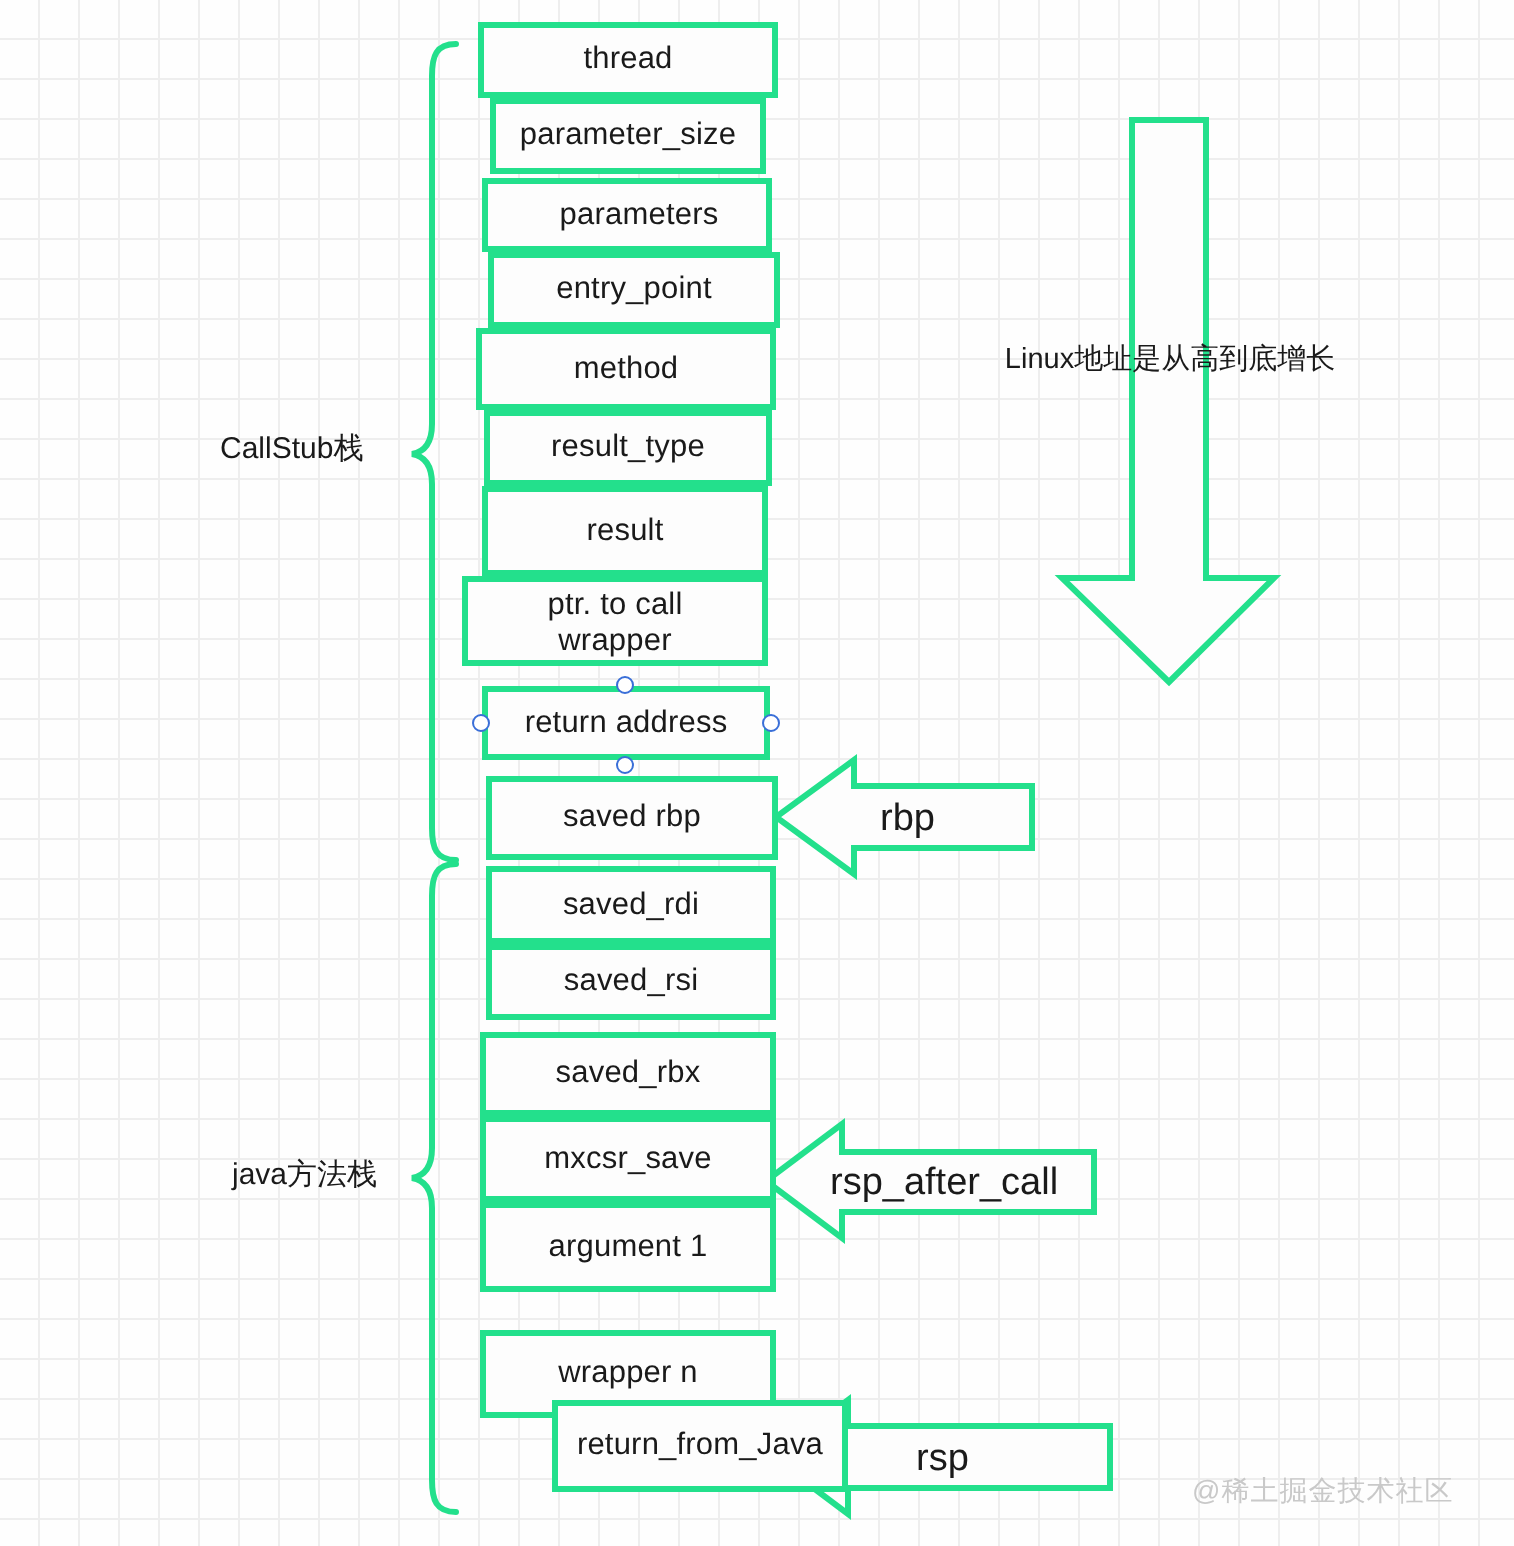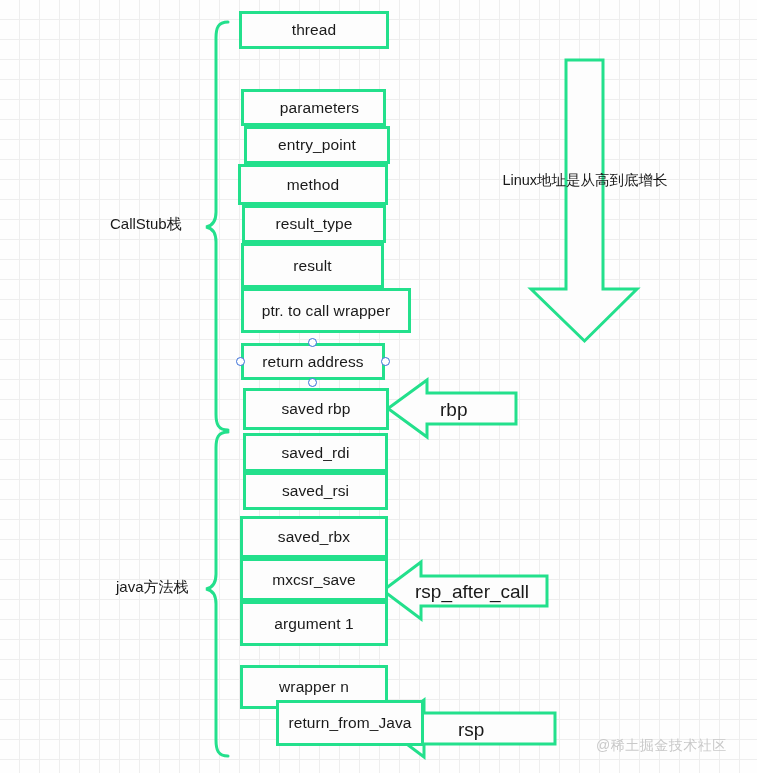--- a/index.html
+++ b/index.html
@@ -110,20 +110,23 @@
 
     <path d="M 547 576 L 421 576 L 421 562 L 383 590.5 L 421 619 L 421 606 L 547 606 Z" fill="#fdfdfd" stroke="#23e08c" stroke-width="3" stroke-linejoin="miter"></path>
 
     <path d="M 555 713 L 424 713 L 424 700 L 386 728.5 L 424 757 L 424 744 L 555 744 Z" fill="#fdfdfd" stroke="#23e08c" stroke-width="3" stroke-linejoin="miter"></path>
   </svg>
 
   <div class="stack-box" style="left:239px; top:11px; width:150px; height:38px;">
     <span>thread</span>
   </div>
 
+  <div class="stack-box" style="left:245px; top:49px; width:138px; height:38px;">
+    <span>parameter_size</span>
+  </div>
 
   <div class="stack-box" style="left:241px; top:89px; width:145px; height:37px;padding-left:12px;">
     <span>parameters</span>
   </div>
 
   <div class="stack-box" style="left:244px; top:126px; width:146px; height:38px;">
     <span>entry_point</span>
   </div>
 
   <div class="stack-box" style="left:238px; top:164px; width:150px; height:41px;">
@@ -131,21 +134,21 @@
   </div>
 
   <div class="stack-box" style="left:242px; top:205px; width:144px; height:38px;">
     <span>result_type</span>
   </div>
 
   <div class="stack-box" style="left:241px; top:243px; width:143px; height:45px;">
     <span>result</span>
   </div>
 
-  <div class="stack-box" style="left:241px; top:288px; width:170px; height:45px; padding:0 10px;">
+  <div class="stack-box" style="left:231px; top:288px; width:153px; height:45px; padding:0 10px;align-items:flex-end;">
     <span>ptr. to call wrapper</span>
   </div>
 
   <div class="stack-box" style="left:241px; top:343px; width:144px; height:37px;">
     <span>return address</span>
   </div>
   <div class="handle" style="left:308px; top:338px;"></div>
   <div class="handle" style="left:236px; top:357px;"></div>
   <div class="handle" style="left:381px; top:357px;"></div>
   <div class="handle" style="left:308px; top:378px;"></div>

